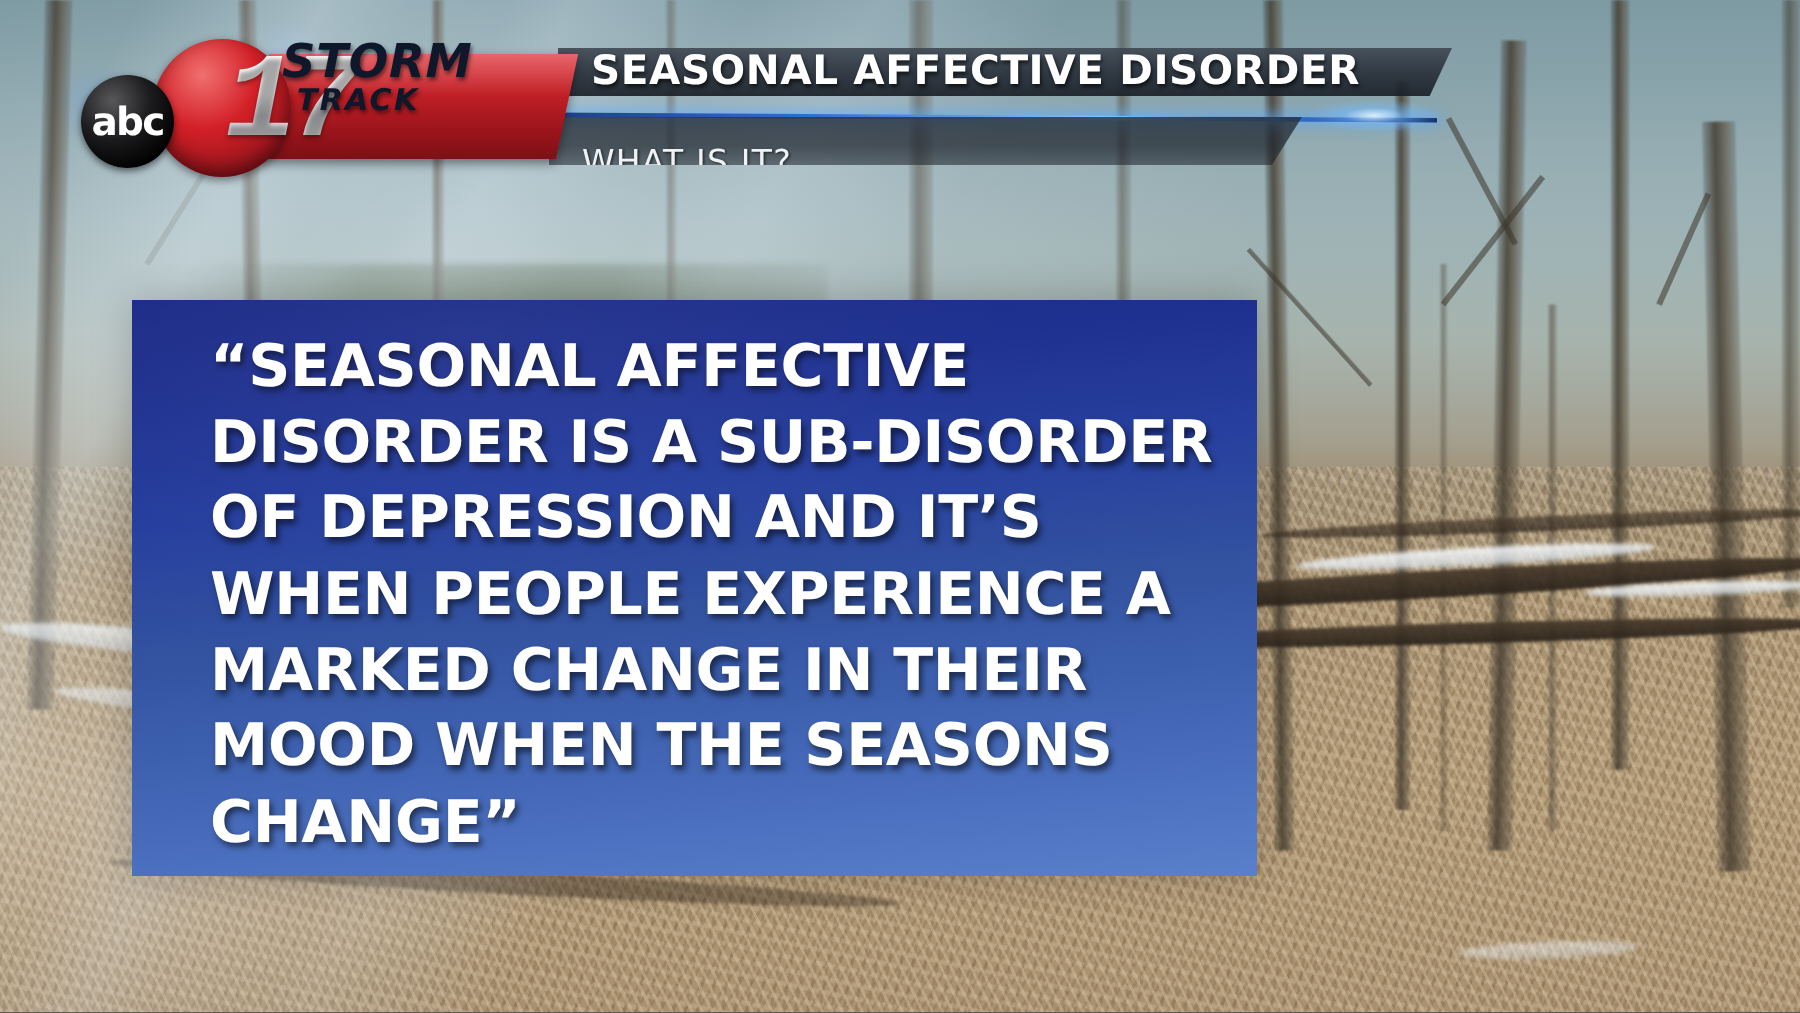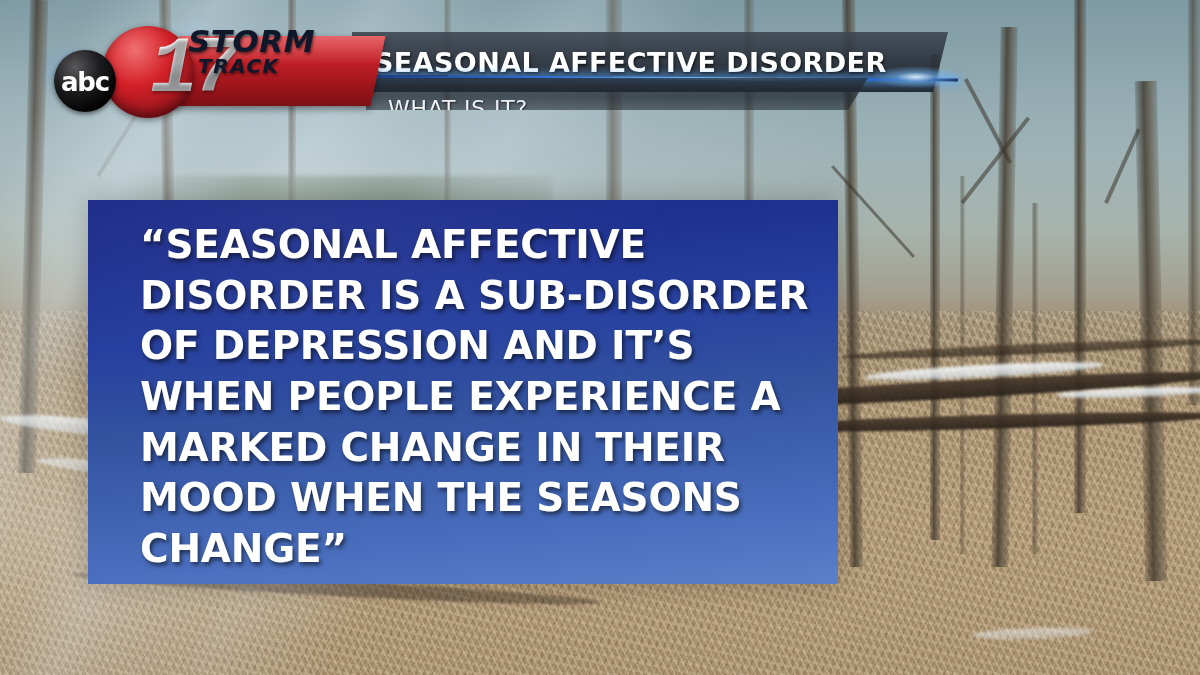--- a/index.html
+++ b/index.html
@@ -243,25 +243,25 @@
     line-height: 0.96;
     text-shadow: 1px 2px 3px rgba(0,0,0,0.55);
     pointer-events: none;
   }
   .storm-words .w1 { font-size: 31px; letter-spacing: 0.5px; display: block; }
   .storm-words .w2 { font-size: 20px; letter-spacing: 1.5px; display: block; margin-left: 10px; }
 
   
   .title-bar {
     position: absolute;
-    left: 352px; top: 32px;
-    width: 596px; height: 60px;
+    left: 372px; top: 32px;
+    width: 596px; height: 32px;
     background: linear-gradient(180deg, rgba(62,70,80,0.88) 0%, rgba(38,45,55,0.90) 55%, rgba(26,32,40,0.92) 100%);
     clip-path: polygon(0 0, 100% 0, 97.5% 100%, 0 100%);
-    display: flex; align-items: center;
+    display: flex; align-items: flex-start;
   }
   .title-text {
     color: #fff;
     font-family: "DejaVu Sans", sans-serif;
     font-size: 27px;
     font-weight: 700;
     letter-spacing: 0.4px;
     margin-left: 22px;
     text-shadow: 1px 2px 3px rgba(0,0,0,0.65);
     white-space: nowrap;

